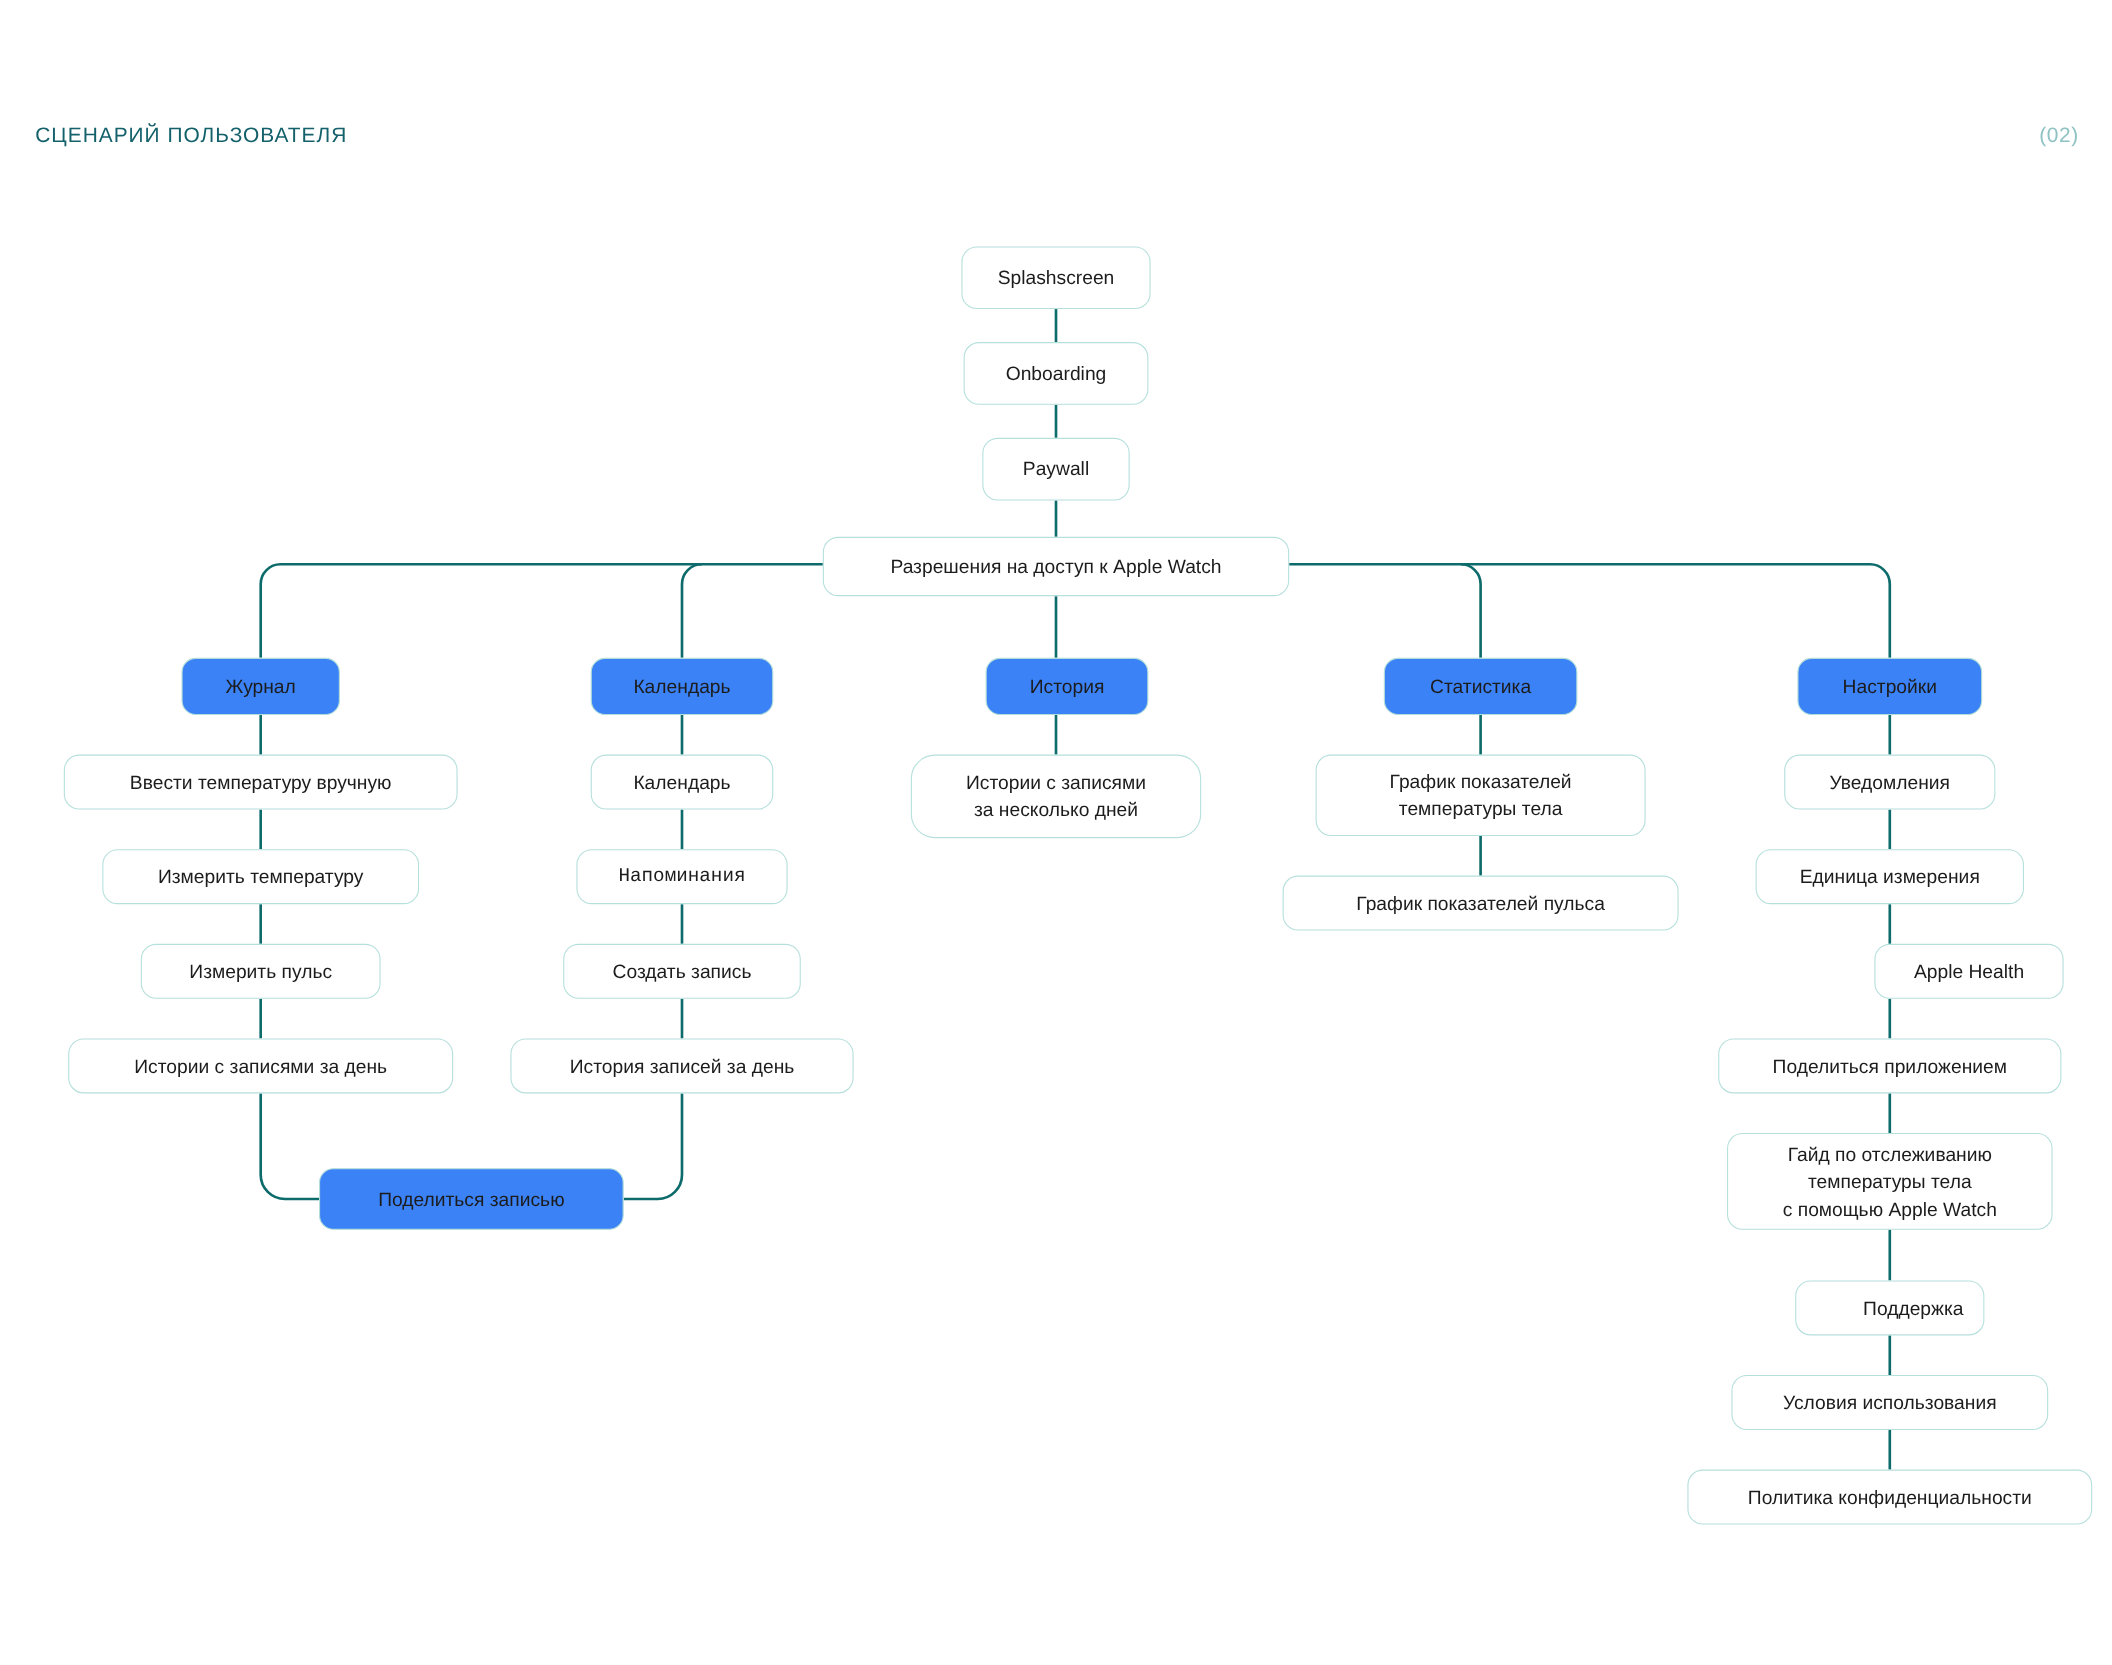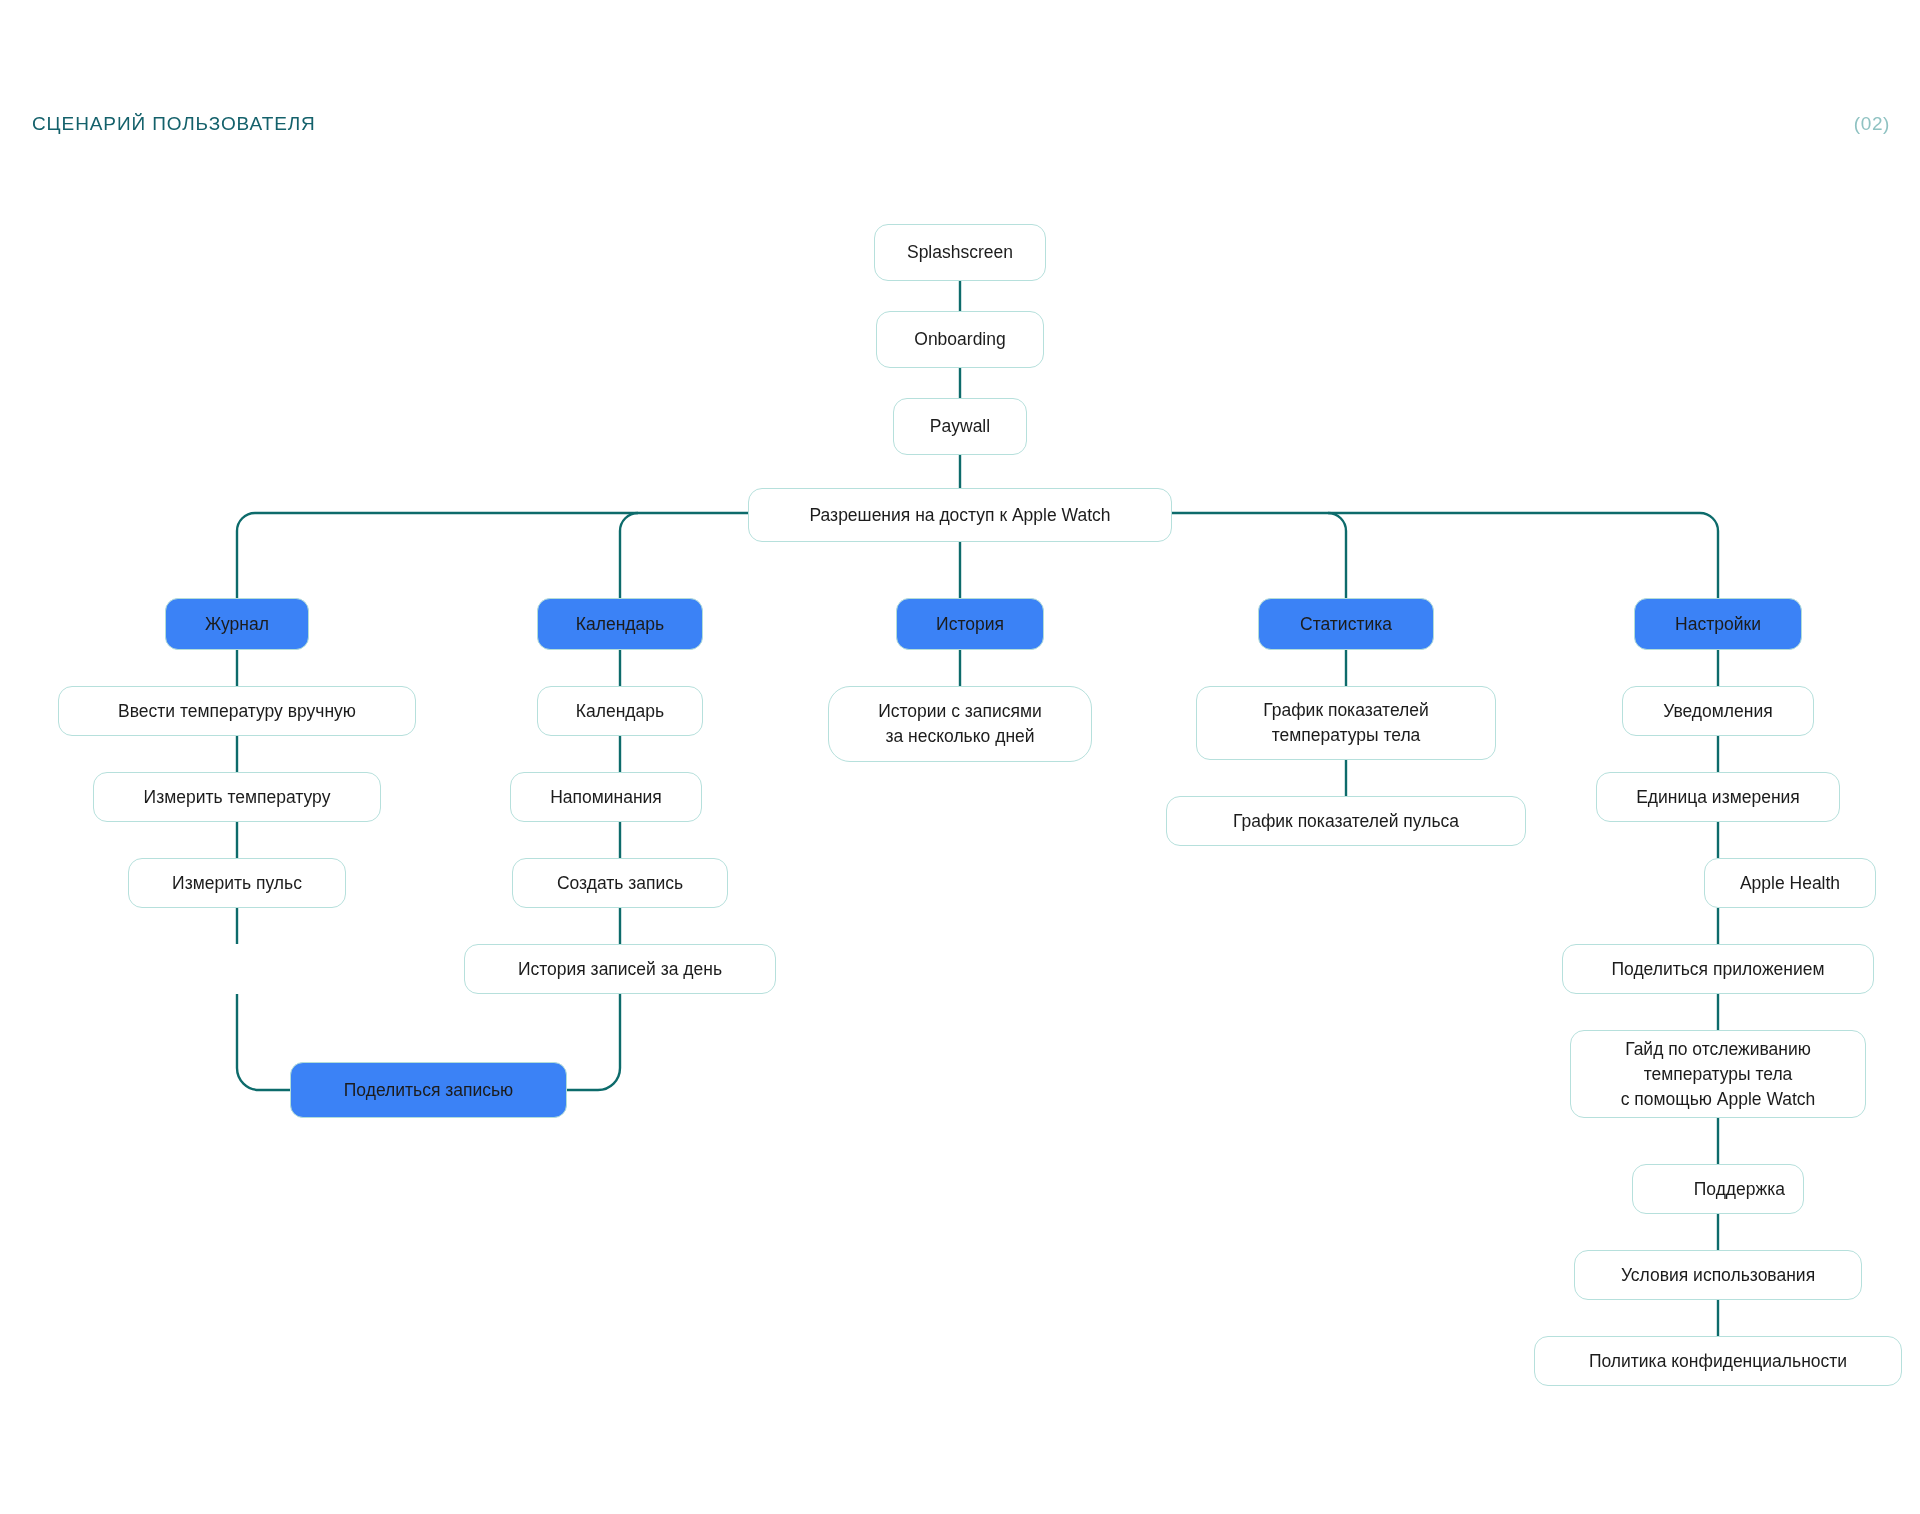--- a/index.html
+++ b/index.html
@@ -168,25 +168,28 @@
 
   <div class="node" style="left:58px; top:686px; width:358px; height:50px;">
     <span>Ввести температуру вручную</span>
   </div>
   <div class="node" style="left:93px; top:772px; width:288px; height:50px;">
     <span>Измерить температуру</span>
   </div>
   <div class="node" style="left:128px; top:858px; width:218px; height:50px;">
     <span>Измерить пульс</span>
   </div>
+  <div class="node" style="left:62px; top:944px; width:350px; height:50px;">
+    <span>Истории с записями за день</span>
+  </div>
 
   <div class="node" style="left:537px; top:686px; width:166px; height:50px;">
     <span>Календарь</span>
   </div>
-  <div class="node" style="left:510px; top:772px; width:192px; height:50px;">
+  <div class="node" style="left:524px; top:772px; width:192px; height:50px;font-family:Liberation Mono, monospace;">
     <span>Напоминания</span>
   </div>
   <div class="node" style="left:512px; top:858px; width:216px; height:50px;">
     <span>Создать запись</span>
   </div>
   <div class="node" style="left:464px; top:944px; width:312px; height:50px;">
     <span>История записей за день</span>
   </div>
 
   <div class="node filled" style="left:290px; top:1062px; width:277px; height:56px;text-align:center;">

